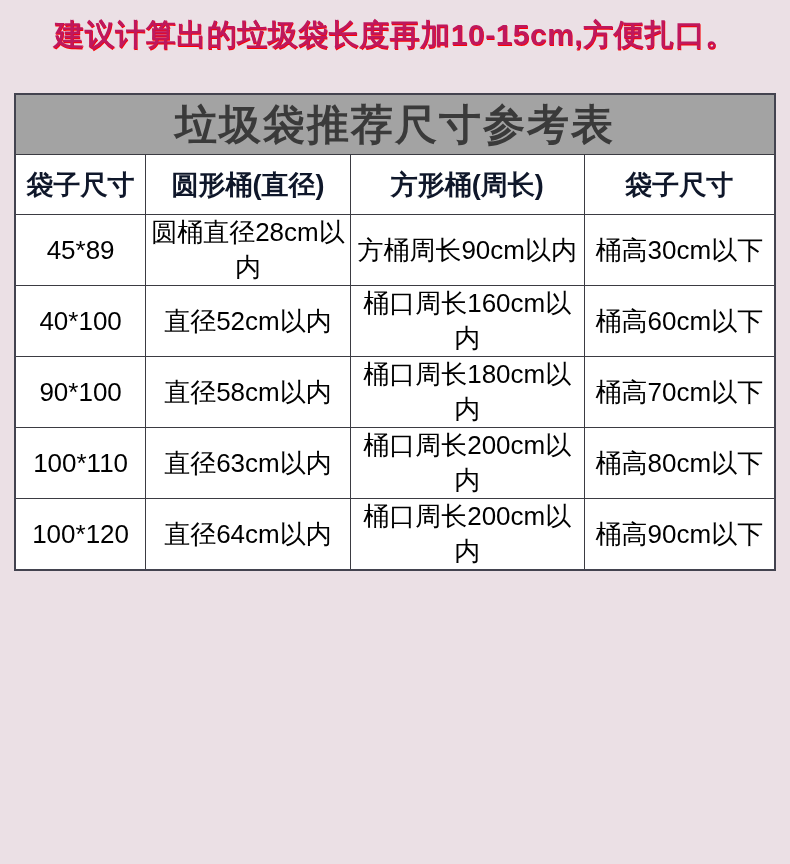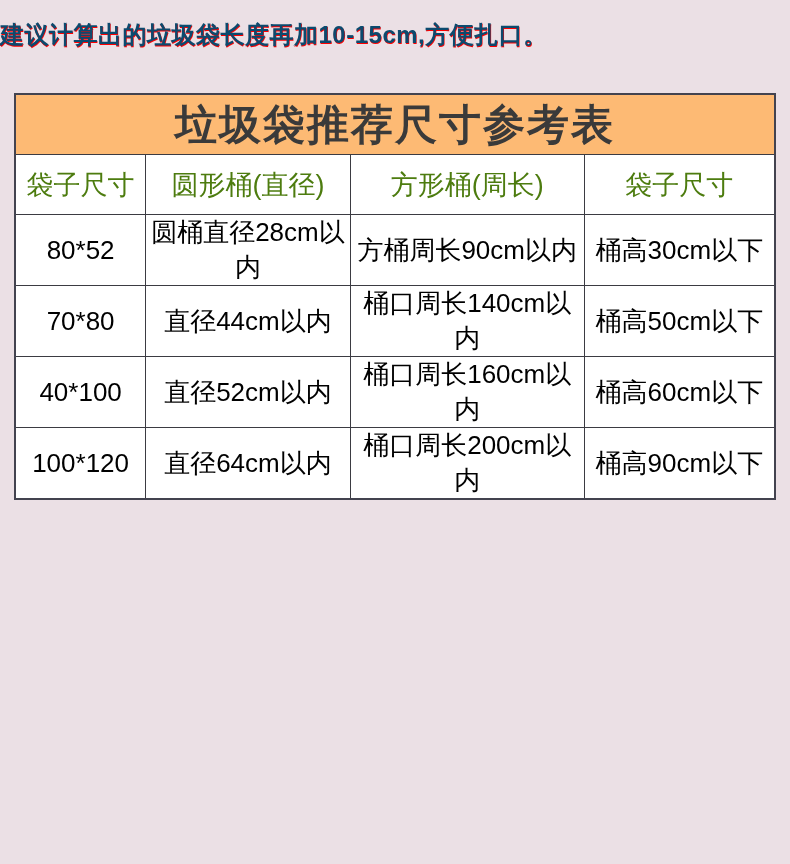--- a/index.html
+++ b/index.html
@@ -8,54 +8,55 @@
   }
   body {
     width: 790px;
     height: 864px;
     background: #EBE0E5;
     font-family: "Liberation Sans", "DejaVu Sans", sans-serif;
     overflow: hidden;
   }
   .notice {
     padding-top: 16px;
-    color: #0c4a6e;
-    font-size: 24px;
+    text-align: center;
+    color: #be185d;
+    font-size: 30px;
     font-weight: bold;
     line-height: 38px;
     letter-spacing: 0.5px;
     text-shadow: 0.5px 0.5px 0 #FE0000;
   }
   table.size-table {
     width: 762px;
     margin: 39px auto 0 auto;
     border-collapse: collapse;
     background: #FFFFFF;
     table-layout: fixed;
     border: 2.5px solid #43434F;
   }
   table.size-table td, table.size-table th {
     border: 1.5px solid #3B3B42;
     text-align: center;
     vertical-align: middle;
     padding: 0;
   }
   .title-row td {
-    background: #fdba74;
+    background: #a3a3a3;
     color: #3A3A3A;
     font-size: 42px;
     font-weight: bold;
     height: 59px;
     letter-spacing: 2px;
   }
   .head-row th {
     height: 59px;
     font-size: 27px;
-    font-weight: normal;
-    color: #4d7c0f;
+    font-weight: bold;
+    color: #0f172a;
   }
   .data-row td {
     height: 44px;
     font-size: 26px;
     color: #000000;
     font-weight: normal;
   }
 </style>
 </head>
 <body>
@@ -73,36 +74,42 @@
     <tr class="title-row">
       <td colspan="4">垃圾袋推荐尺寸参考表</td>
     </tr>
     <tr class="head-row">
       <th>袋子尺寸</th>
       <th>圆形桶(直径)</th>
       <th>方形桶(周长)</th>
       <th>袋子尺寸</th>
     </tr>
     <tr class="data-row">
-      <td>80*52</td>
+      <td>45*89</td>
       <td>圆桶直径28cm以内</td>
       <td>方桶周长90cm以内</td>
       <td>桶高30cm以下</td>
-    </tr>
-    <tr class="data-row">
-      <td>70*80</td>
-      <td>直径44cm以内</td>
-      <td>桶口周长140cm以内</td>
-      <td>桶高50cm以下</td>
     </tr>
     <tr class="data-row">
       <td>40*100</td>
       <td>直径52cm以内</td>
       <td>桶口周长160cm以内</td>
       <td>桶高60cm以下</td>
+    </tr>
+    <tr class="data-row">
+      <td>90*100</td>
+      <td>直径58cm以内</td>
+      <td>桶口周长180cm以内</td>
+      <td>桶高70cm以下</td>
+    </tr>
+    <tr class="data-row">
+      <td>100*110</td>
+      <td>直径63cm以内</td>
+      <td>桶口周长200cm以内</td>
+      <td>桶高80cm以下</td>
     </tr>
     <tr class="data-row">
       <td>100*120</td>
       <td>直径64cm以内</td>
       <td>桶口周长200cm以内</td>
       <td>桶高90cm以下</td>
     </tr>
 
   </tbody>
 </table>

